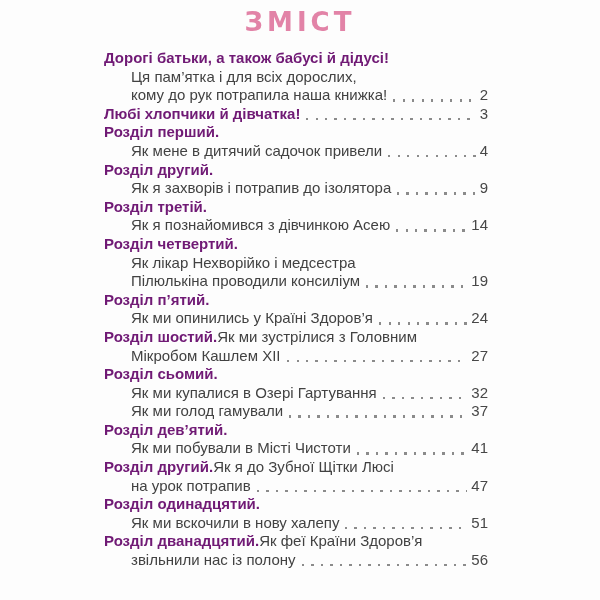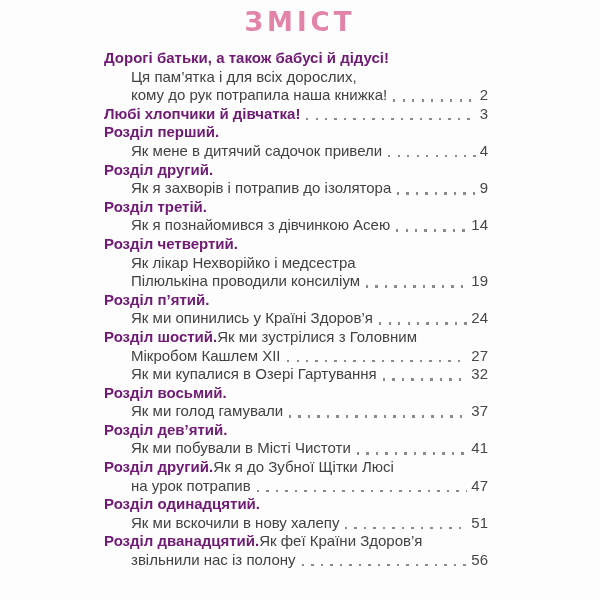--- a/index.html
+++ b/index.html
@@ -138,30 +138,30 @@
       <span class="b">Розділ шостий.</span>
       <span class="t">Як ми зустрілися з Головним</span>
     </div>
 
     <div class="row ind">
       <span class="t">Мікробом Кашлем XII</span>
       <span class="leader"></span>
       <span class="pg">27</span>
     </div>
 
+    <div class="row">
+      <span class="b">Розділ сьомий.</span>
+    </div>
 
     <div class="row ind">
       <span class="t">Як ми купалися в Озері Гартування</span>
       <span class="leader"></span>
       <span class="pg">32</span>
     </div>
 
-    <div class="row">
-      <span class="b">Розділ восьмий.</span>
-    </div>
 
     <div class="row ind">
       <span class="t">Як ми голод гамували</span>
       <span class="leader"></span>
       <span class="pg">37</span>
     </div>
 
     <div class="row">
       <span class="b">Розділ дев’ятий.</span>
     </div>

